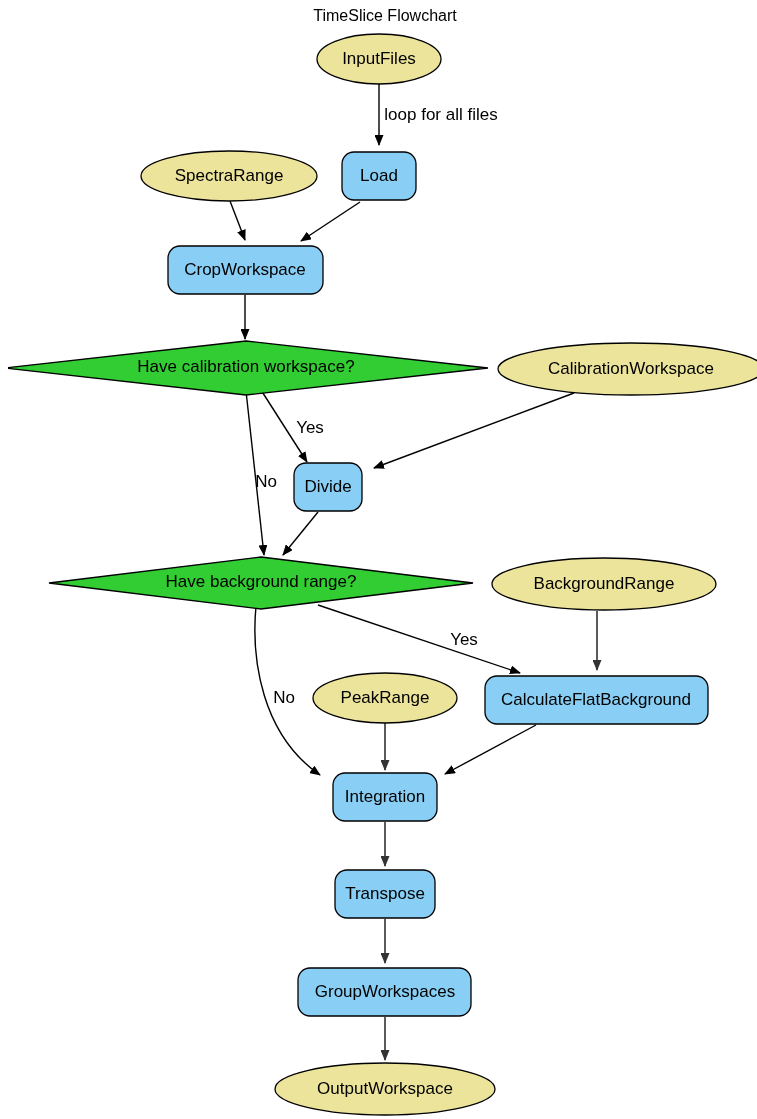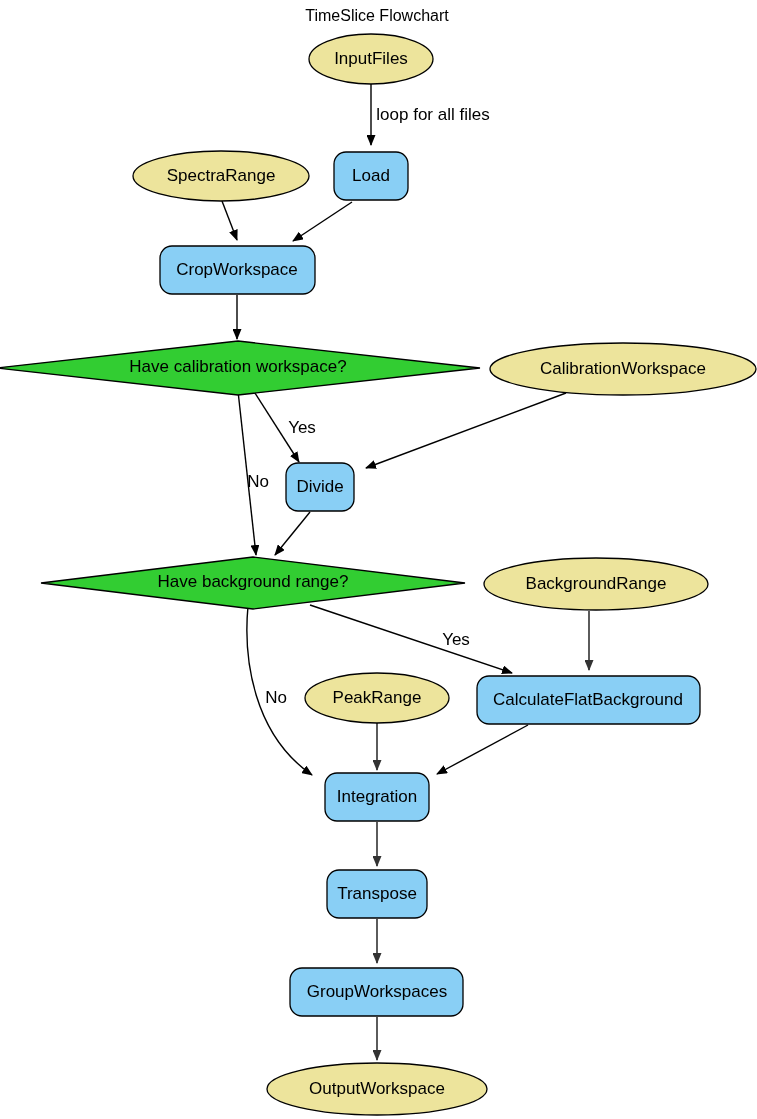--- a/index.html
+++ b/index.html
@@ -10,20 +10,21 @@
   body {
     width: 757px;
     height: 1119px;
     font-family: "Liberation Sans", sans-serif;
     overflow: hidden;
   }
   #flowchart-root {
     position: relative;
     width: 668px;
     height: 1119px;
+    padding-left: 8px;
   }
   svg#flow-svg {
     display: block;
     width: 757px;
     height: 1119px;
   }
   .node-shape {
     stroke: #000000;
     stroke-width: 1.3;
   }

